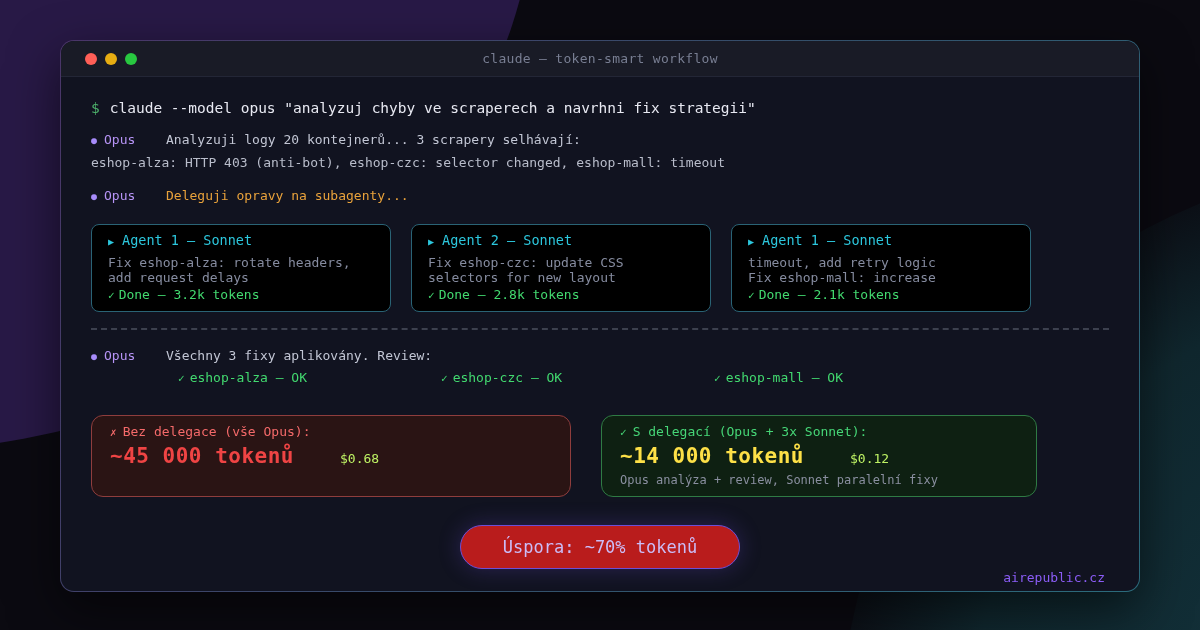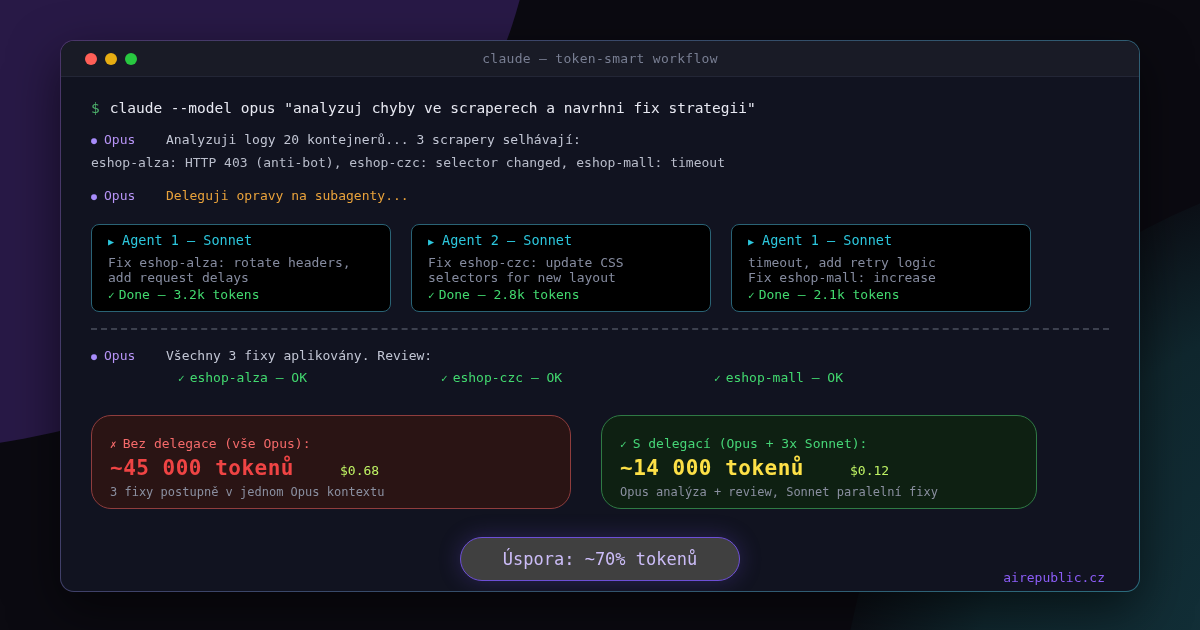--- a/index.html
+++ b/index.html
@@ -72,37 +72,37 @@
 
   .msg.m3 { margin-top:16px; }
   .checks { position:relative; height:17px; margin-top:4px; }
   .check-item { position:absolute; top:0; color:#42d96f; white-space:pre; }
   .check-item .chk { font-size:11px; margin-right:5px; }
   .check-item.c1 { left:87px; }
   .check-item.c2 { left:350px; }
   .check-item.c3 { left:623px; }
 
   .boxes { display:flex; gap:30px; margin-top:28px; }
-  .box { border-radius:20px; padding:20px 18px 9px 18px; }
+  .box { border-radius:12px; padding:8px 18px 9px 18px; }
   .box.red { width:480px; background:#2a1414; border:1px solid #8f3d3d; }
   .box.green { width:436px; background:#0e2012; border:1px solid #2f7a44; }
   .box-title { font-size:13px; line-height:16px; }
   .box.red .box-title { color:#f56a6a; }
   .box.green .box-title { color:#46d677; }
   .box-title .pre { font-size:11px; margin-right:6px; }
   .num-row { display:flex; align-items:baseline; gap:46px; margin-top:3px; }
   .tokens { font-size:21px; font-weight:700; line-height:24px; letter-spacing:0.5px; }
   .box.red .tokens { color:#ef4444; }
   .box.green .tokens { color:#fde047; }
   .cost { font-size:13px; color:#bef264; }
   .box-note { font-size:12px; color:#8a8fa0; line-height:14px; margin-top:5px; }
 
   .badge {
     margin:28px auto 0 auto; width:max-content; padding:11px 42px;
-    border:1.5px solid #6d4fd6; border-radius:26px; background:#404040;
+    border:1.5px solid #6d4fd6; border-radius:26px; background:#b91c1c;
     color:#cbbcf7; font-size:17px;
     box-shadow:0 0 22px rgba(109,79,214,0.28);
   }
 
   .watermark {
     position:absolute; right:34px; bottom:6px; color:#8b5cf6; font-size:13px;
     text-decoration:none;
   }
 </style>
 </head>
@@ -174,21 +174,20 @@
         <span class="check-item c3"><span class="chk">✓</span><span>eshop-mall — OK</span></span>
       </div>
 
       <div class="boxes">
         <div class="box red">
           <div class="box-title"><span class="pre">✗</span><span>Bez delegace (vše Opus):</span></div>
           <div class="num-row">
             <span class="tokens">~45 000 tokenů</span>
             <span class="cost">$0.68</span>
           </div>
-          <div class="box-note">3 fixy postupně v jednom Opus kontextu</div>
         </div>
         <div class="box green">
           <div class="box-title"><span class="pre">✓</span><span>S delegací (Opus + 3x Sonnet):</span></div>
           <div class="num-row">
             <span class="tokens">~14 000 tokenů</span>
             <span class="cost">$0.12</span>
           </div>
           <div class="box-note">Opus analýza + review, Sonnet paralelní fixy</div>
         </div>
       </div>

